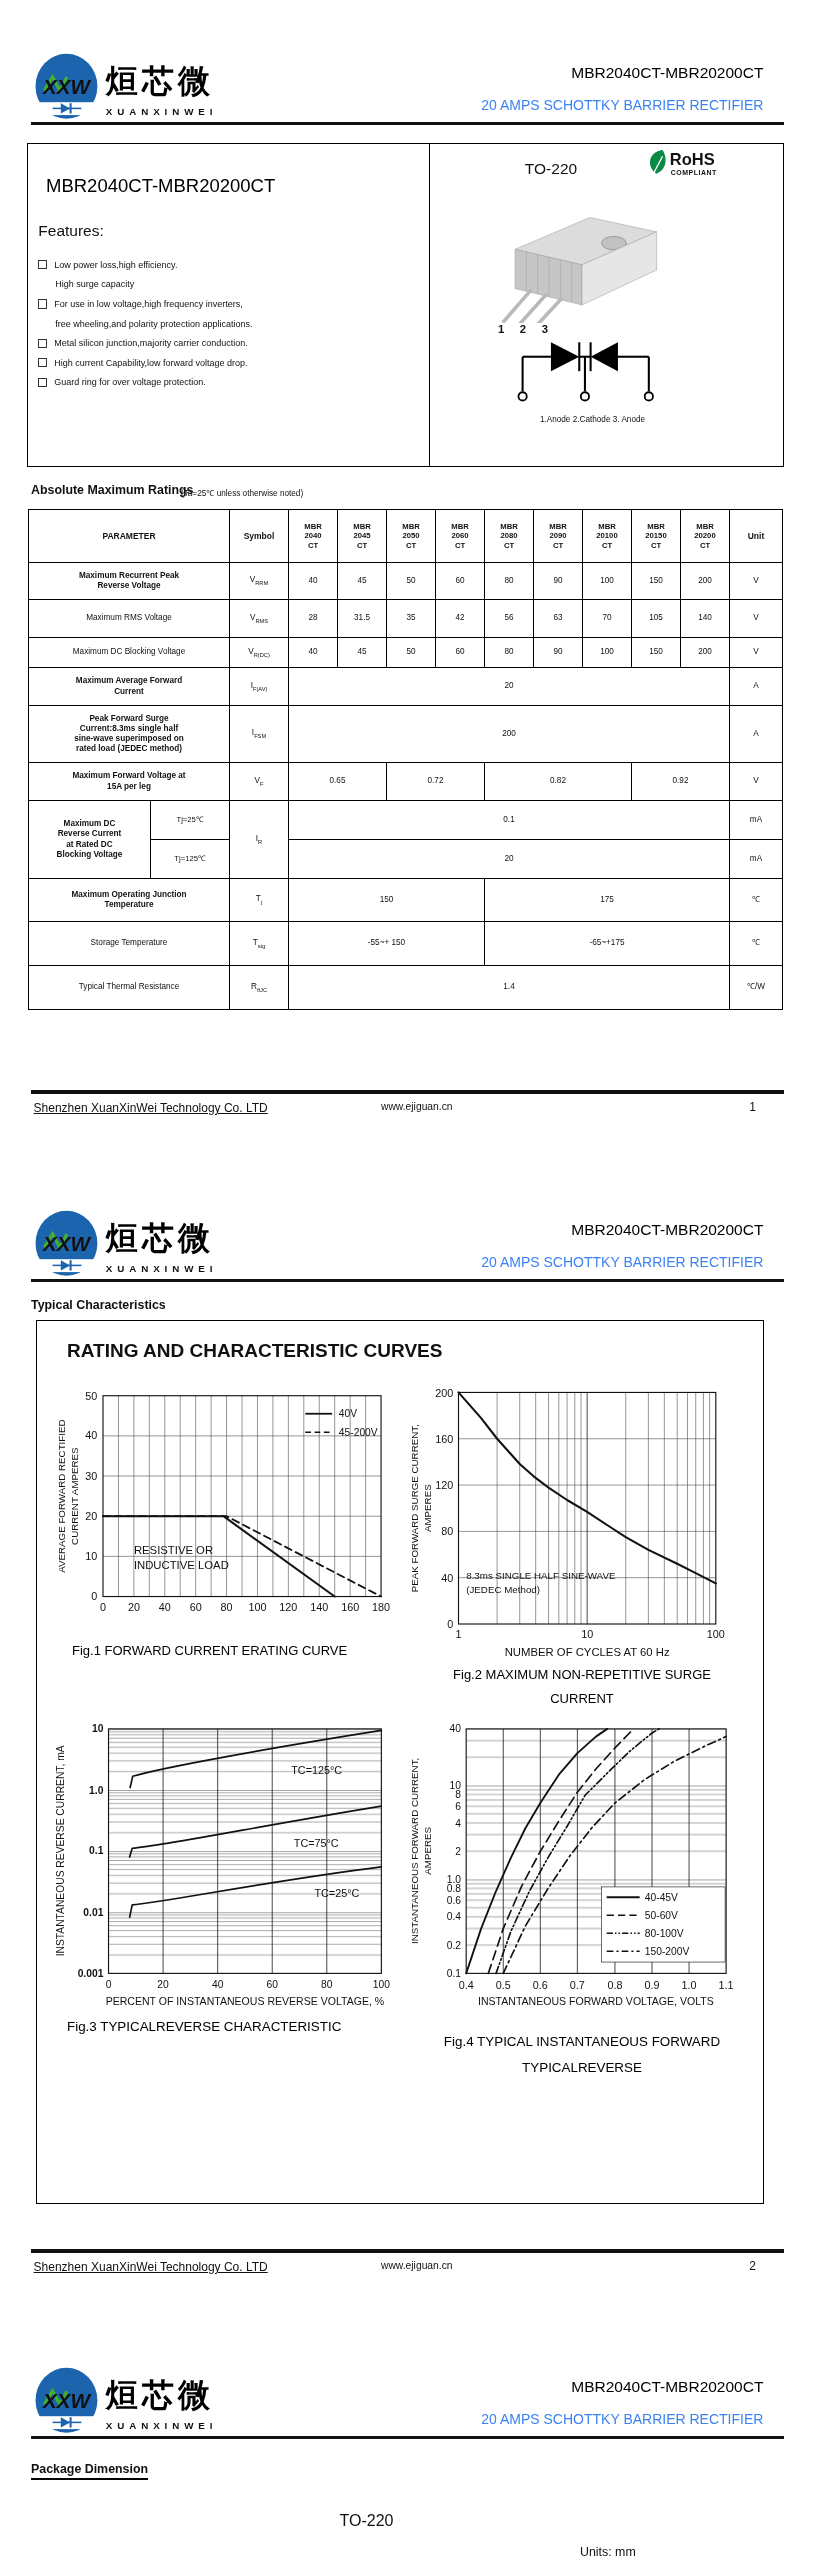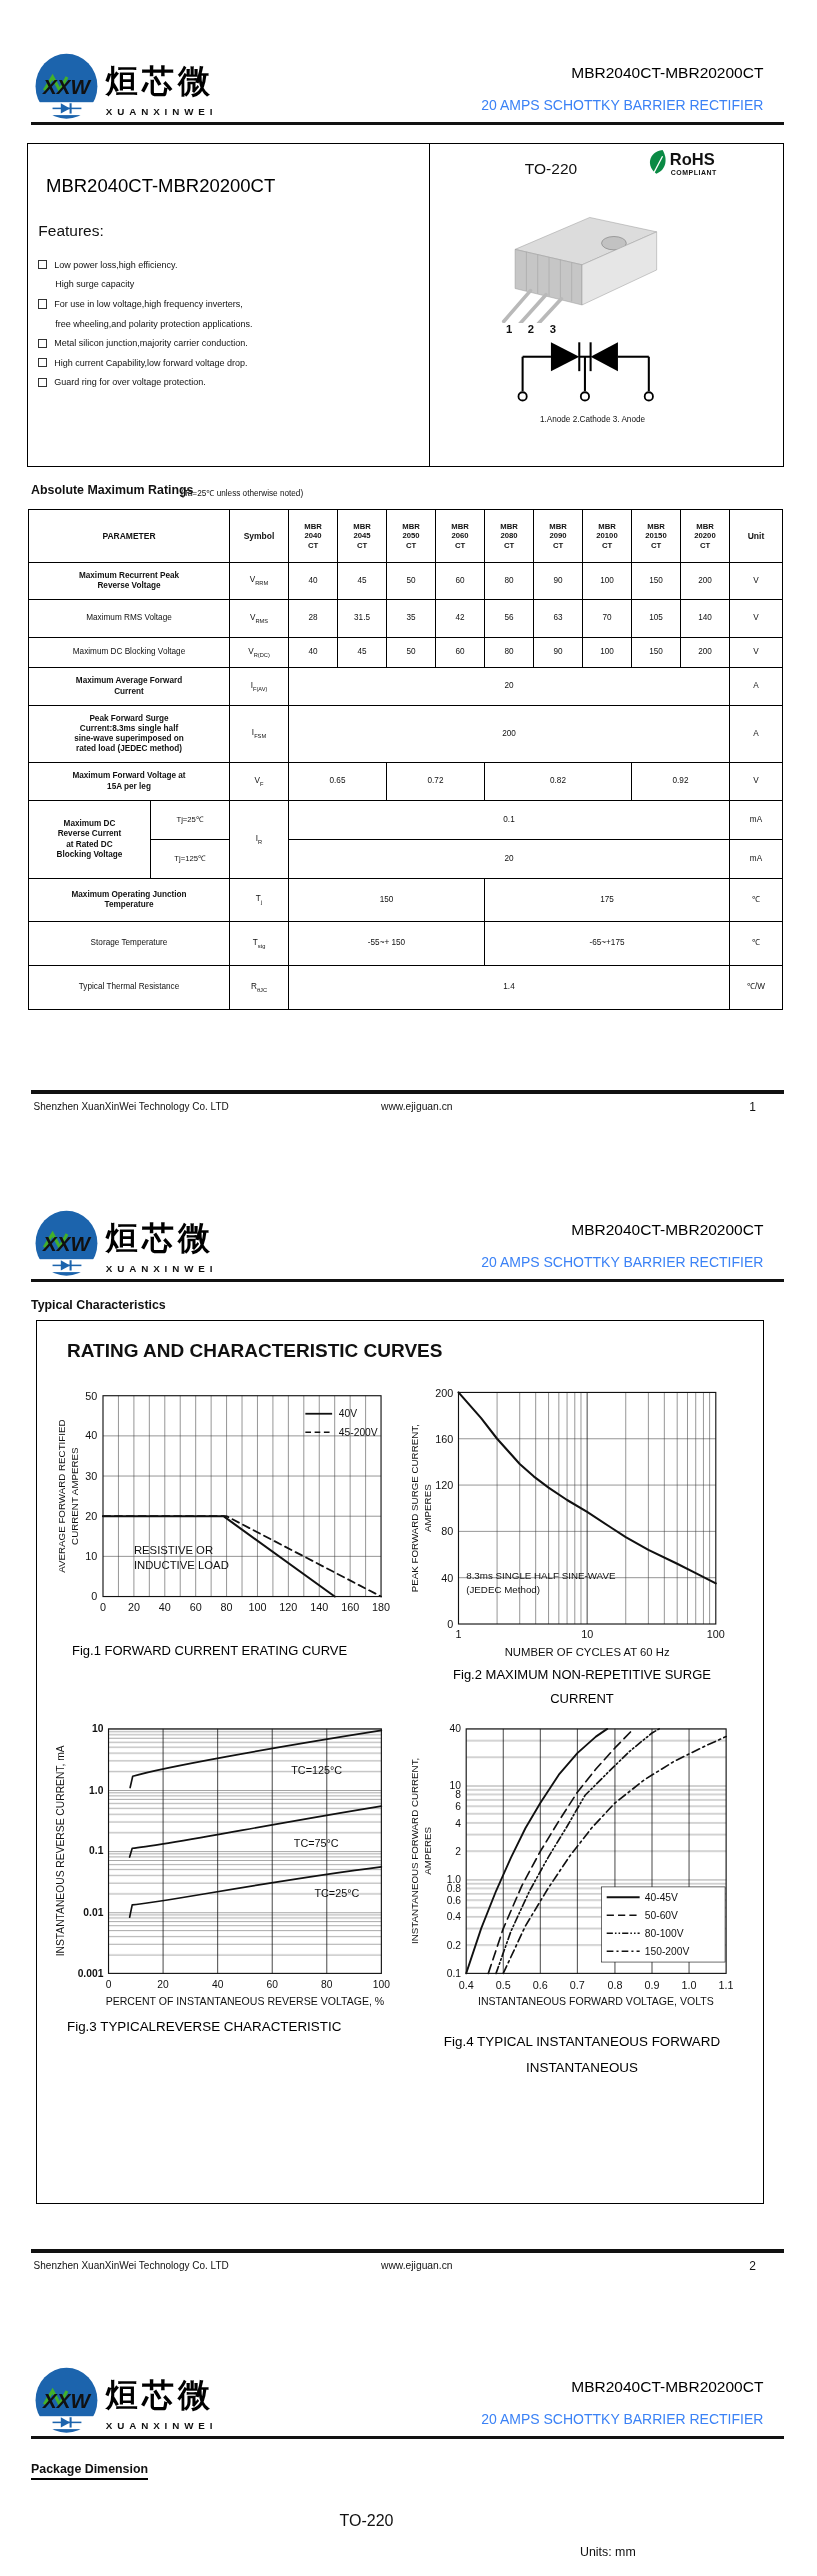--- a/index.html
+++ b/index.html
@@ -12,21 +12,21 @@
   .ph-divider{position:absolute;left:0;bottom:0;width:100%;height:2.6px;background:#111;}
   .logo{position:absolute;left:2.6px;top:0;display:flex;align-items:center;}
   .logo-text{margin-left:5.2px;}
   .logo-cn{font-size:32px;font-weight:700;letter-spacing:4.1px;color:#000;line-height:47px;}
   .logo-en{font-size:9.8px;font-weight:700;letter-spacing:4.9px;color:#111;margin-top:1px;}
   .ph-title{position:absolute;right:20.6px;top:12.4px;font-size:15.5px;color:#000;}
   .ph-sub{position:absolute;right:20.6px;top:45px;font-size:14px;color:#3b82f6;}
   
   .pagefooter{position:absolute;left:31px;width:753px;height:36px;}
   .pf-bar{position:absolute;left:0;top:0;width:100%;height:3.6px;background:#111;}
-  .pf-company{position:absolute;left:2.6px;top:11.3px;font-size:10px;}
+  .pf-company{position:absolute;left:2.6px;top:11.3px;font-size:12px;text-decoration:underline;}
   .pf-site{position:absolute;left:350px;top:11.3px;font-size:10.3px;}
   .pf-num{position:absolute;right:28px;top:10.3px;font-size:12px;}
   
   .p1boxes{position:absolute;left:27px;top:143px;width:755px;height:322px;border:1px solid #000;}
   .p1divider{position:absolute;left:401px;top:0;width:1px;height:100%;background:#000;}
   .part-title{position:absolute;left:18px;top:31px;font-size:18.5px;color:#000;}
   .features-heading{position:absolute;left:10.3px;top:78px;font-size:15.5px;}
   .features-list{position:absolute;left:10.3px;top:111px;width:376px;font-size:9px;}
   .feature-item{height:19.6px;display:flex;align-items:center;}
   .feature-box{display:inline-block;width:7.2px;height:7.2px;border:0.8px solid #333;margin-right:6.7px;flex:0 0 auto;}
@@ -139,21 +139,21 @@
       <line x1="136" y1="107" x2="136" y2="183"></line>
         <line x1="158" y1="112" x2="158" y2="188"></line>
       <line x1="180" y1="117" x2="180" y2="193"></line>
     </g>
     <g stroke="#b9b9b9" stroke-width="7" stroke-linecap="round">
       <line x1="100" y1="172" x2="48" y2="232"></line>
       <line x1="130" y1="180" x2="78" y2="238"></line>
       <line x1="160" y1="188" x2="108" y2="244"></line>
     </g>
   </svg>
-  <div class="pin-numbers abs" style="left: 498px; top: 323px; margin-left: 8px;">1 2 3</div>
+  <div class="pin-numbers abs" style="left: 498px; top: 323px;">1 2 3</div>
 
   <svg class="abs" style="left:502px;top:337px;" width="170" height="75" viewBox="0 0 330 145">
     <g stroke="#000" stroke-width="4" fill="none">
       <line x1="40" y1="38" x2="95" y2="38"></line>
       <line x1="225" y1="38" x2="285" y2="38"></line>
       <line x1="150" y1="38" x2="172" y2="38"></line>
       <line x1="40" y1="38" x2="40" y2="105"></line>
       <line x1="285" y1="38" x2="285" y2="105"></line>
       <line x1="161" y1="38" x2="161" y2="105"></line>
       <line x1="150" y1="10" x2="150" y2="66"></line>
@@ -592,21 +592,21 @@
         <text x="105" y="452">0.2</text>
         <text x="105" y="507">0.1</text>
     </g>
     <g font-size="19" text-anchor="middle">
       <text transform="rotate(-90 22 262)" x="22" y="262">INSTANTANEOUS FORWARD CURRENT,</text>
       <text transform="rotate(-90 46 262)" x="46" y="262">AMPERES</text>
     </g>
     <text x="367" y="562" font-size="20.5" text-anchor="middle">INSTANTANEOUS FORWARD VOLTAGE, VOLTS</text>
   </svg>
   <div class="figcaption" style="left:407px;top:2034px;width:350px;text-align:center;font-size:13.4px;">Fig.4 TYPICAL INSTANTANEOUS FORWARD</div>
-  <div class="figcaption" style="left:407px;top:2060px;width:350px;text-align:center;font-size:13.4px;">INSTANTANEOUS</div>
+  <div class="figcaption" style="left:407px;top:2060px;width:350px;text-align:center;font-size:13.4px;">TYPICALREVERSE</div>
 
   <div class="pagefooter" style="top:2249px;">
     <div class="pf-bar"></div>
     <div class="pf-company">Shenzhen XuanXinWei Technology Co. LTD</div>
     <div class="pf-site">www.ejiguan.cn</div>
     <div class="pf-num">2</div>
   </div>
 
   <div class="pageheader" style="top:2366px;">
     <div class="logo">

